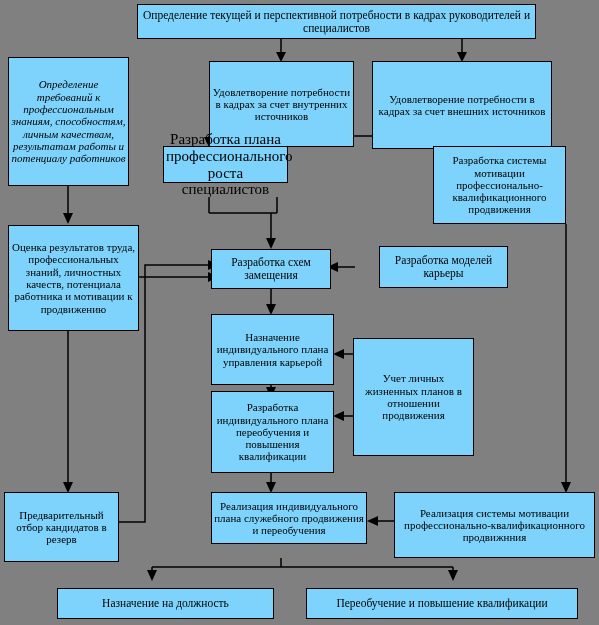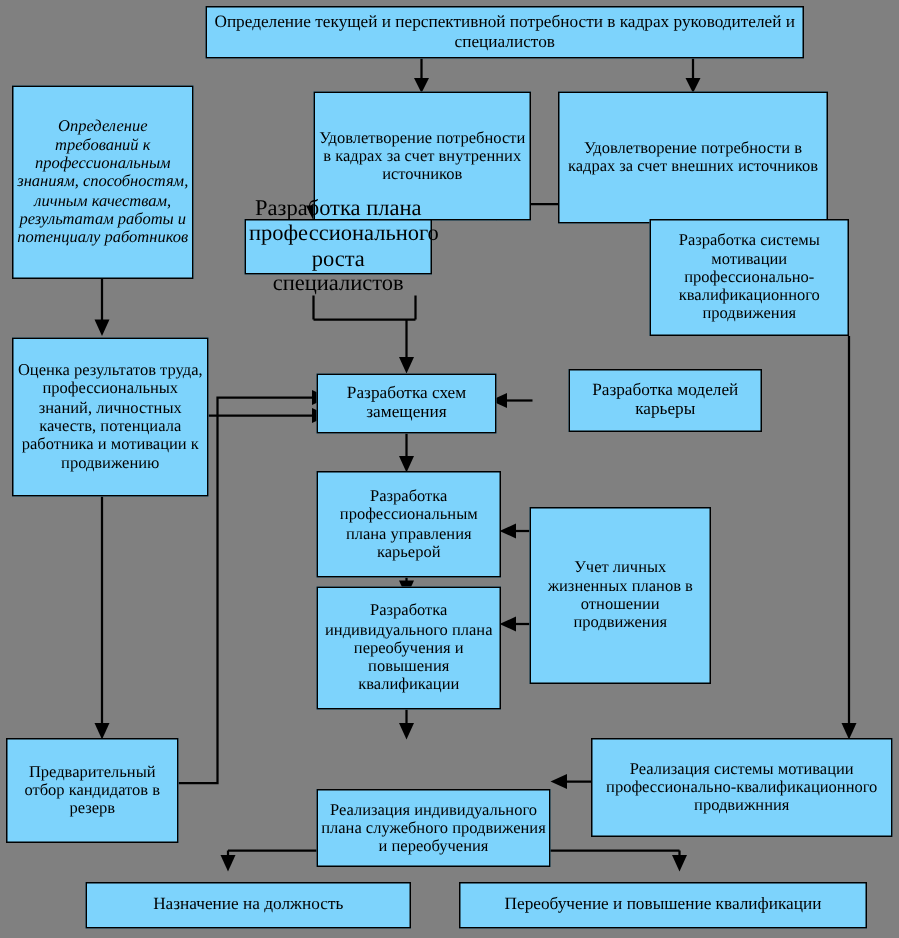--- a/index.html
+++ b/index.html
@@ -136,36 +136,36 @@
 
   <div class="box" style="left:211px; top:249px; width:120px; height:40px; font-size:11.5px;">
     <span>Разработка схем замещения</span>
   </div>
 
   <div class="box" style="left:355px; top:246px; width:129px; height:42px; font-size:11.5px;margin-left:24px;">
     <span>Разработка моделей карьеры</span>
   </div>
 
   <div class="box" style="left:211px; top:314px; width:123px; height:71px; font-size:11px;">
-    <span>Разработка профессиональным плана управления карьерой</span>
+    <span>Назначение индивидуального плана управления карьерой</span>
   </div>
 
   <div class="box" style="left:353px; top:338px; width:121px; height:118px; font-size:11px;">
     <span>Учет личных жизненных планов в отношении продвижения</span>
   </div>
 
   <div class="box" style="left:211px; top:391px; width:123px; height:82px; font-size:11px;">
     <span>Разработка индивидуального плана переобучения и повышения квалификации</span>
   </div>
 
   <div class="box" style="left:4px; top:492px; width:115px; height:70px; font-size:11px;">
     <span>Предварительный отбор кандидатов в резерв</span>
   </div>
 
-  <div class="box" style="left:211px; top:492px; width:156px; height:52px; font-size:11px;margin-top:34px;">
+  <div class="box" style="left:211px; top:492px; width:156px; height:52px; font-size:11px;">
     <span>Реализация индивидуального плана служебного продвижения и переобучения</span>
   </div>
 
   <div class="box" style="left:394px; top:492px; width:201px; height:66px; font-size:11px;">
     <span>Реализация системы мотивации профессионально-квалификационного продвижнния</span>
   </div>
 
   <div class="box" style="left:57px; top:588px; width:217px; height:31px; font-size:11.5px;">
     <span>Назначение на должность</span>
   </div>

